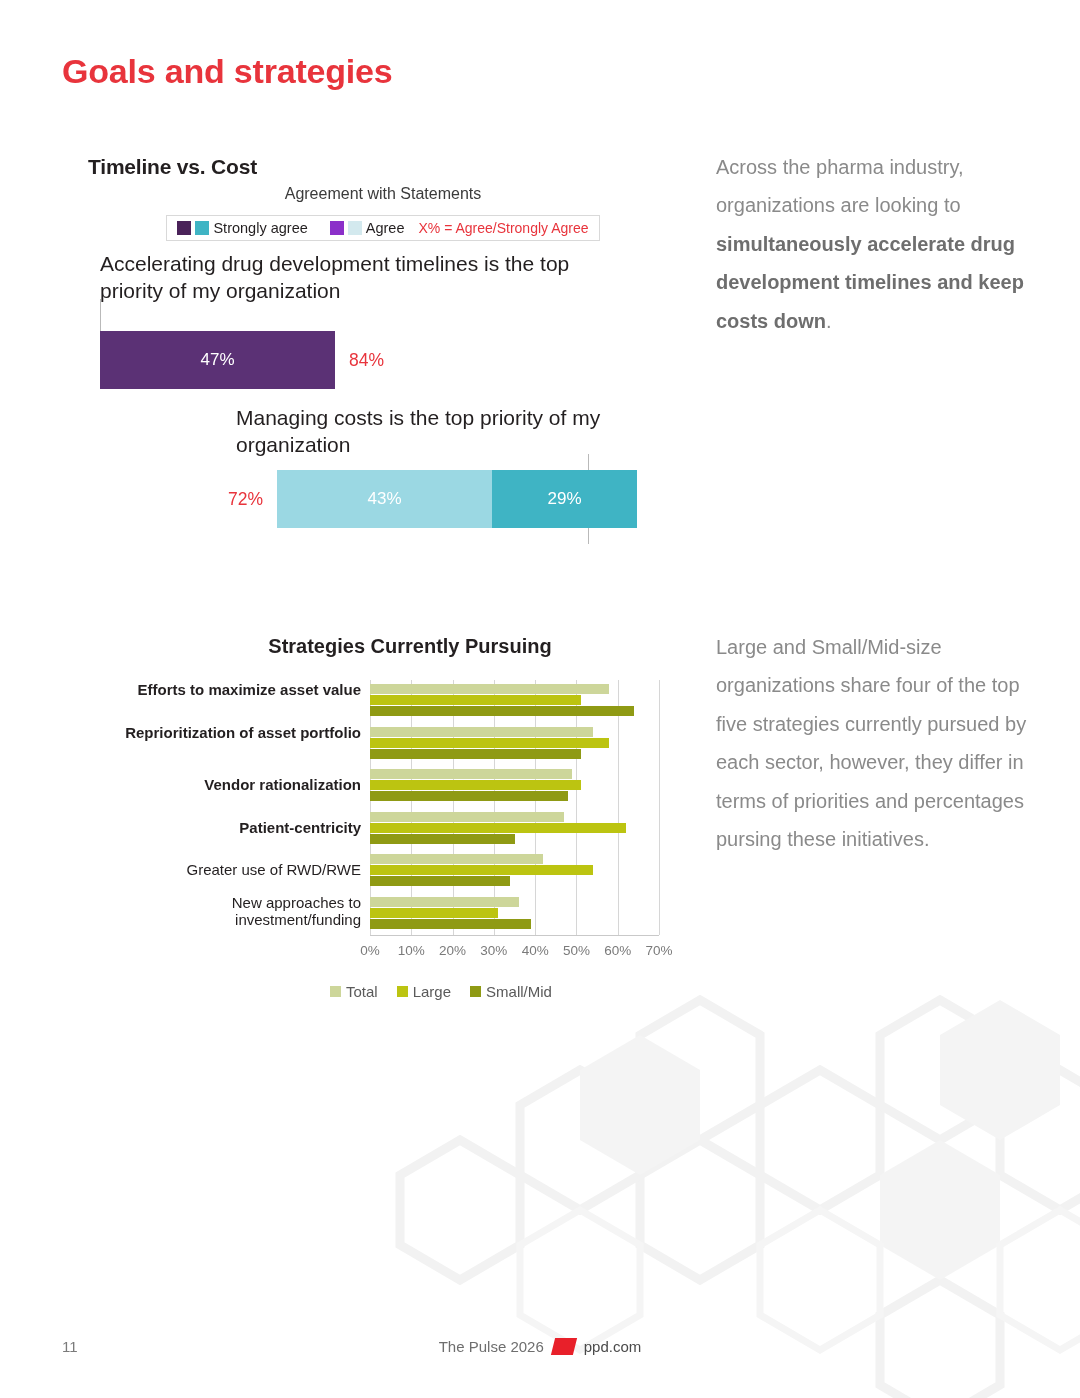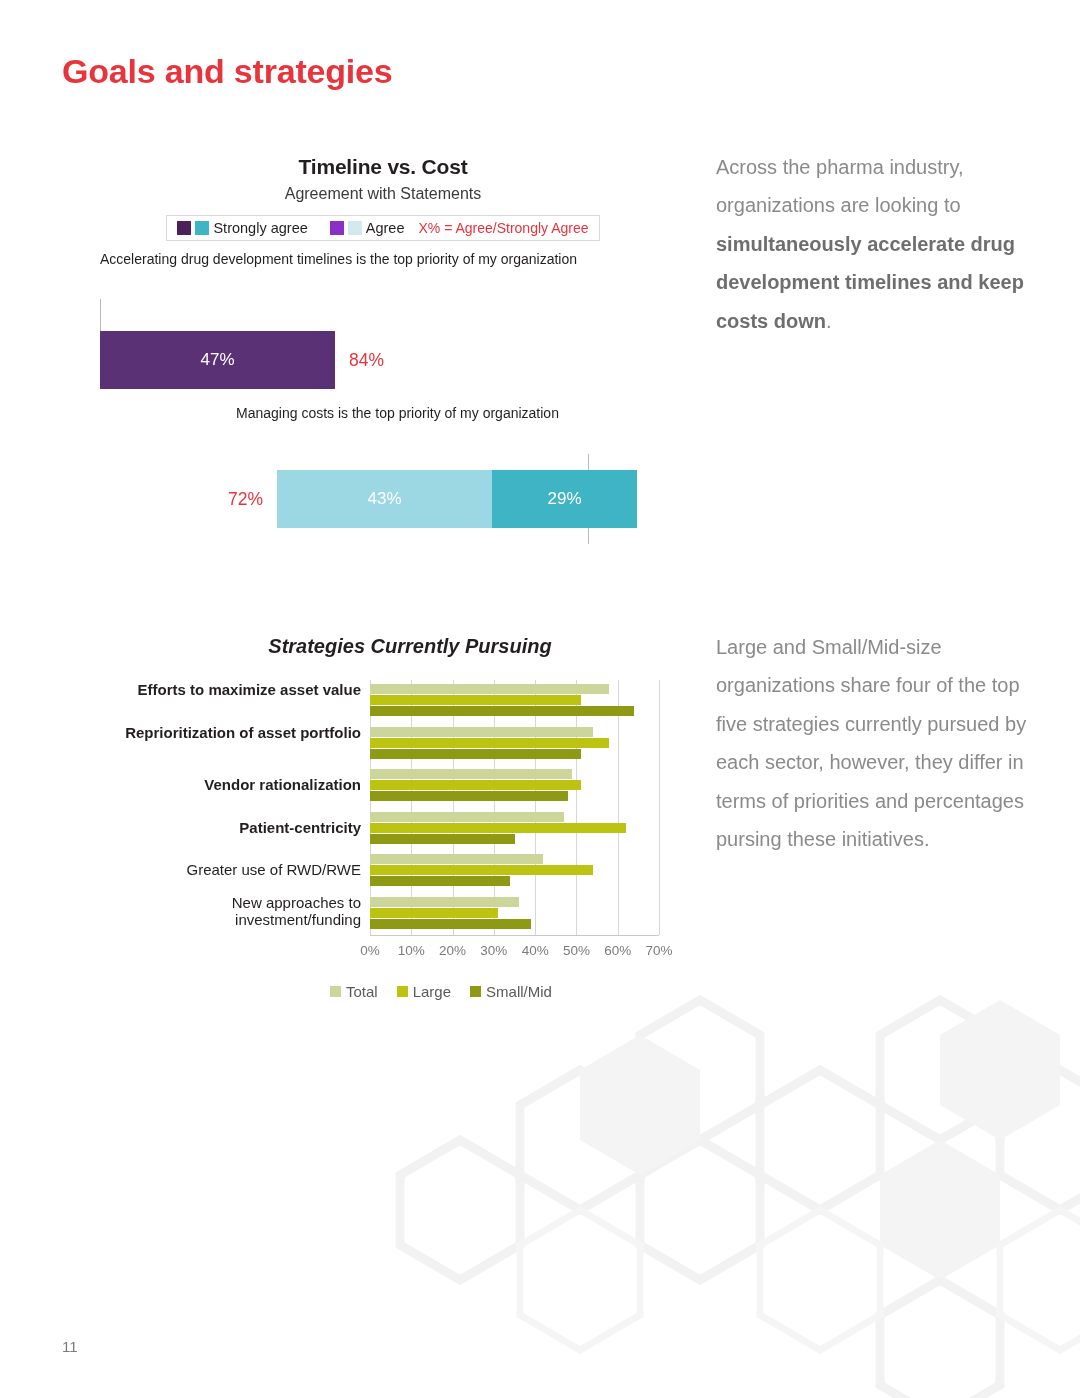--- a/index.html
+++ b/index.html
@@ -12,45 +12,45 @@
   
   #watermark{position:absolute;left:0;top:0;width:1080px;height:1398px;z-index:0;pointer-events:none;}
   
   #page-title{
     position:absolute;left:62px;top:52px;
     font-size:34px;font-weight:bold;color:#e8343c;letter-spacing:-0.2px;
     z-index:3;
   }
   
   #chart1{position:absolute;left:88px;top:155px;width:590px;z-index:3;}
-  #chart1-title{text-align:center;font-size:21px;font-weight:bold;color:#231f20;letter-spacing:-0.2px;}
+  #chart1-title{font-size:21px;font-weight:bold;color:#231f20;letter-spacing:-0.2px;}
   #chart1-subtitle{text-align:center;font-size:16px;color:#3b3b3b;margin-top:6px;}
   #chart1-legend{
     margin:12px auto 0 auto;width:auto;display:inline-flex;align-items:center;
     border:1px solid #d9d9d9;background:#fff;padding:4px 10px;gap:4px;
   }
   .legend-wrap{display:flex;justify-content:center;}
   .sw{width:14px;height:14px;display:inline-block;}
   .legend-text{font-size:14.5px;color:#231f20;}
   .legend-note{font-size:14px;color:#e8343c;margin-left:10px;}
   .legend-gap{width:14px;display:inline-block;}
 
-  .stmt{font-size:14px;color:#231f20;line-height:1.28;}
+  .stmt{font-size:21px;color:#231f20;line-height:1.28;}
   #stmt1{position:absolute;left:12px;top:96px;width:520px;}
   #stmt2{position:absolute;left:148px;top:250px;width:400px;}
 
   .bar-row{position:absolute;display:flex;align-items:center;}
   .seg{height:58px;display:flex;align-items:center;justify-content:center;
        color:#fff;font-size:17px;}
   .total-lab{font-size:17.5px;color:#e8343c;}
   .axis-tick{position:absolute;width:1px;background:#b9b9b9;}
 
   
   #chart2{position:absolute;left:80px;top:635px;width:600px;z-index:3;}
-  #chart2-title{text-align:center;font-size:20px;font-weight:bold;color:#231f20;padding-left:60px;font-style:italic;}
+  #chart2-title{text-align:center;font-size:20px;font-weight:bold;color:#231f20;padding-left:60px;}
   #plot{position:absolute;left:290px;top:45px;width:289px;height:255px;}
   .gridline{position:absolute;top:0;bottom:0;width:1px;background:#d6d6d6;}
   .gbar{position:absolute;height:10px;left:0;}
   .cat-label{position:absolute;right:298px;font-size:15px;color:#231f20;text-align:right;line-height:1.15;width:240px;}
   .cat-label.bold{font-weight:bold;}
   .xtick{position:absolute;font-size:13.5px;color:#7a7a7a;text-align:center;width:40px;}
   #chart2-legend{position:absolute;left:250px;top:348px;display:flex;align-items:center;gap:6px;font-size:15px;color:#5a5a5a;}
   .sw2{width:11px;height:11px;display:inline-block;}
   .leg2-item{display:flex;align-items:center;gap:5px;margin-right:13px;}
 
@@ -190,13 +190,18 @@
         <span>Small/Mid</span>
       </span>
     </div>
 </div>
 
 <div class="side-text" id="side1"><span>Across the pharma industry, organizations are looking to </span><b>simultaneously accelerate drug development timelines and keep costs down</b><span>.</span></div>
 <div class="side-text" id="side2">Large and Small/Mid-size organizations share four of the top five strategies currently pursued by each sector, however, they differ in terms of priorities and percentages pursing these initiatives.</div>
 
 <div id="footer">
   <div id="page-num">11</div>
+  <div id="footer-center">
+    <span id="footer-text">The Pulse 2026</span>
+    <span id="ppd-logo"></span>
+    <span id="ppd-domain">ppd.com</span>
+  </div>
 </div>
 
 </body></html>

